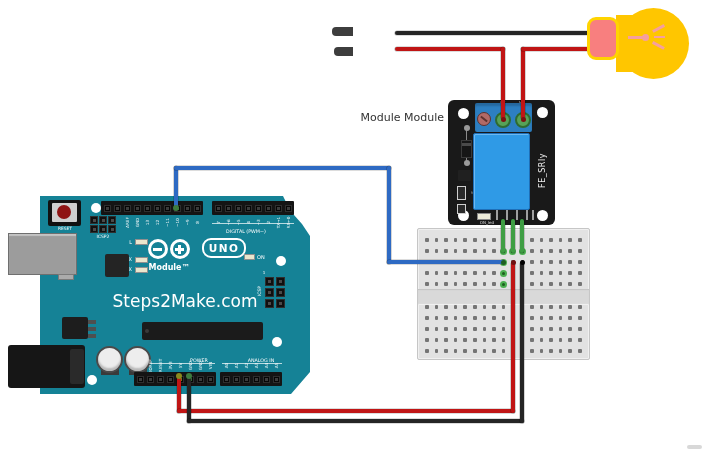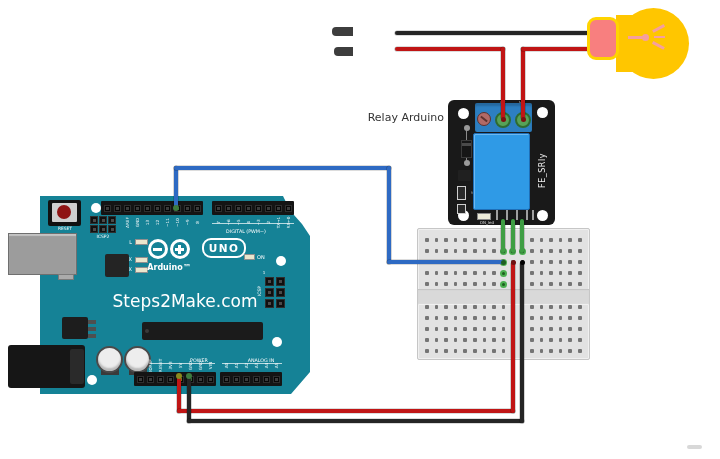--- a/index.html
+++ b/index.html
@@ -228,21 +228,21 @@
     <div class="abs" style="left:204px;top:58px;width:11px;height:6px;background:#eae6cd;border:1px solid #8f8f8f;"></div>
     <div class="abs t w tl" style="left:217px;top:57px;width:14px;height:7px;font-size:5px;">ON</div>
 
     <div class="abs" style="left:65px;top:58px;width:24px;height:23px;background:#242424;border-radius:2px;"></div>
 
     <div class="abs" style="left:108px;top:43px;width:20px;height:20px;border:3px solid #fff;border-radius:50%;"></div>
     <div class="abs" style="left:130px;top:43px;width:20px;height:20px;border:3px solid #fff;border-radius:50%;"></div>
     <div class="abs" style="left:113px;top:51.5px;width:9px;height:3px;background:#fff;"></div>
     <div class="abs" style="left:135px;top:51.5px;width:9px;height:3px;background:#fff;"></div>
     <div class="abs" style="left:138px;top:48.5px;width:3px;height:9px;background:#fff;"></div>
-    <div class="abs t w" style="left:98px;top:66px;width:62px;height:10px;font-size:8px;font-weight:bold;">Arduino™</div>
+    <div class="abs t w" style="left:98px;top:66px;width:62px;height:10px;font-size:8px;font-weight:bold;">Module™</div>
     <div class="abs t w" style="left:162px;top:42px;width:44px;height:20px;border:2.5px solid #fff;border-radius:9px;font-size:10.5px;font-weight:bold;letter-spacing:1.5px;">UNO</div>
 
     <div class="abs" style="left:172px;top:27px;width:82px;height:1px;background:#fff;opacity:.7;"></div>
     <div class="abs t w" style="left:168px;top:31px;width:76px;height:8px;font-size:4.8px;">DIGITAL (PWM~)</div>
     <div class="abs" style="left:97px;top:167px;width:78px;height:1px;background:#fff;opacity:.7;"></div>
     <div class="abs" style="left:182px;top:167px;width:60px;height:1px;background:#fff;opacity:.7;"></div>
     <div class="abs t w" style="left:145px;top:160px;width:28px;height:8px;font-size:4.8px;">POWER</div>
     <div class="abs t w" style="left:200px;top:160px;width:42px;height:8px;font-size:4.8px;">ANALOG IN</div>
     <div class="abs t w" style="left:48px;top:37px;width:30px;height:7px;font-size:4.5px;">ICSP2</div>
     <div class="abs t w rot" style="left:209px;top:92px;width:20px;height:6px;font-size:4.5px;">ICSP</div>
@@ -424,21 +424,21 @@
 
     <div class="abs" style="left:29px;top:113px;width:14px;height:7px;background:#edebd8;border:1px solid #8a8a8a;"></div>
     <div class="abs t" style="left:25px;top:120px;width:28px;height:5px;font-size:4px;color:#ddd;">ON_led</div>
     <div class="abs" style="left:48px;top:110px;width:1.5px;height:10px;background:#ccc;opacity:.75;"></div>
     <div class="abs" style="left:58px;top:110px;width:1.5px;height:10px;background:#ccc;opacity:.75;"></div>
     <div class="abs" style="left:68px;top:110px;width:1.5px;height:10px;background:#ccc;opacity:.75;"></div>
     <div class="abs" style="left:78px;top:110px;width:1.5px;height:10px;background:#ccc;opacity:.75;"></div>
     <div class="abs" style="left:84px;top:110px;width:1.5px;height:10px;background:#ccc;opacity:.75;"></div>
   </div>
 
-  <div class="abs t tr" style="left:352px;top:110px;width:92px;height:14px;font-size:11px;color:#333;">Relay Arduino</div>
+  <div class="abs t tr" style="left:352px;top:110px;width:92px;height:14px;font-size:11px;color:#333;">Module Module</div>
 
   <div id="gen-wires" class="gen">
       <div class="abs" style="left: 501px; top: 219px; width: 4px; height: 34px; background: rgb(63, 158, 68); border-radius: 2px; box-shadow: rgba(0, 0, 0, 0.28) 0px 0px 0px 0.6px;"></div>
       <div class="abs" style="left: 511px; top: 219px; width: 4px; height: 34px; background: rgb(63, 158, 68); border-radius: 2px; box-shadow: rgba(0, 0, 0, 0.28) 0px 0px 0px 0.6px;"></div>
       <div class="abs" style="left: 520px; top: 219px; width: 4px; height: 34px; background: rgb(63, 158, 68); border-radius: 2px; box-shadow: rgba(0, 0, 0, 0.28) 0px 0px 0px 0.6px;"></div>
       <div class="abs" style="left: 395px; top: 31px; width: 199px; height: 4px; background: rgb(37, 37, 37); border-radius: 2px; box-shadow: rgba(0, 0, 0, 0.28) 0px 0px 0px 0.6px;"></div>
       <div class="abs" style="left: 395px; top: 47px; width: 110px; height: 4px; background: rgb(192, 21, 21); border-radius: 2px; box-shadow: rgba(0, 0, 0, 0.28) 0px 0px 0px 0.6px;"></div>
       <div class="abs" style="left: 501px; top: 47px; width: 4px; height: 72px; background: rgb(192, 21, 21); border-radius: 2px; box-shadow: rgba(0, 0, 0, 0.28) 0px 0px 0px 0.6px;"></div>
       <div class="abs" style="left: 521px; top: 47px; width: 4px; height: 72px; background: rgb(192, 21, 21); border-radius: 2px; box-shadow: rgba(0, 0, 0, 0.28) 0px 0px 0px 0.6px;"></div>
       <div class="abs" style="left: 521px; top: 47px; width: 73px; height: 4px; background: rgb(192, 21, 21); border-radius: 2px; box-shadow: rgba(0, 0, 0, 0.28) 0px 0px 0px 0.6px;"></div>

